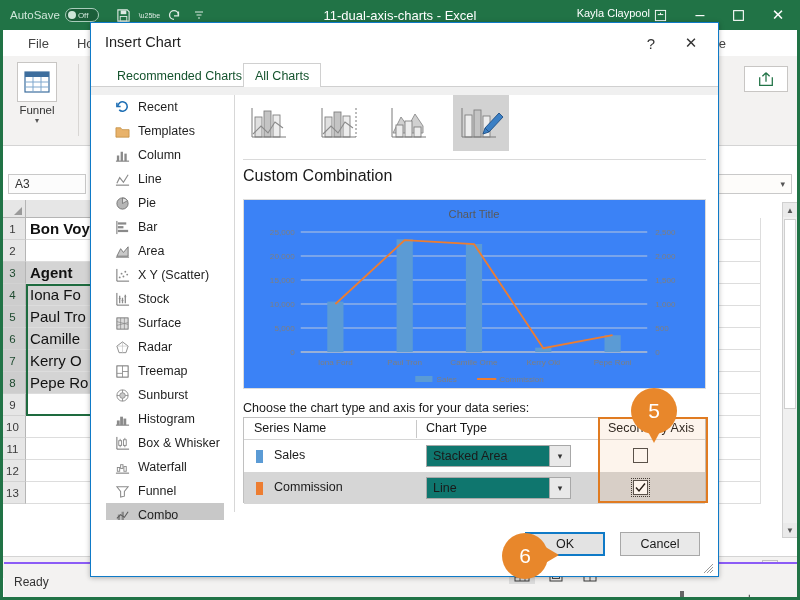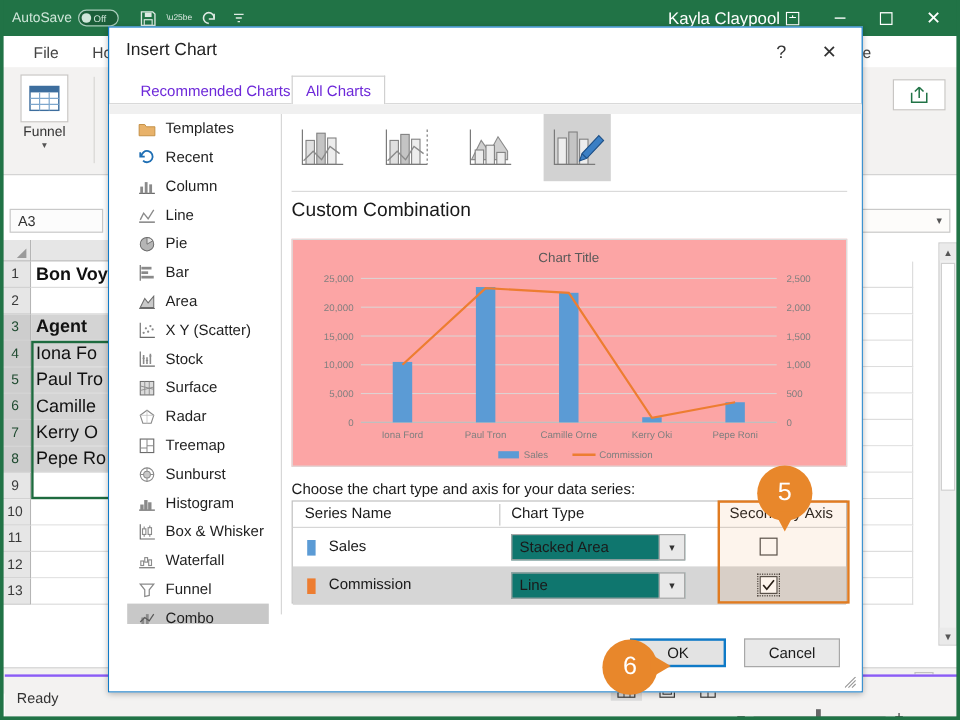--- a/index.html
+++ b/index.html
@@ -27,21 +27,21 @@
     display:flex; align-items:center; padding:0 2px; gap:2px;
   }
   .toggle-knob { width:8px; height:8px; border-radius:50%; background:#cfe6d9; }
   .toggle-off { font-size:8px; color:#cfe6d9; }
   .qat { display:flex; align-items:center; gap:3px; margin-left:14px; }
   .qat-btn { width:22px; height:22px; display:flex; align-items:center; justify-content:center; opacity:.85; }
   .title-center {
     position:absolute; left:0; right:0; text-align:center;
     font-size:13px; color:#fff; pointer-events:none;
   }
-  .user-name { position:absolute; right:150px; top:7px; font-size:14px; color:#fff; }
+  .user-name { position:absolute; right:150px; top:7px; font-size:11px; color:#fff; }
   .win-ctrl { position:absolute; top:0; height:30px; display:flex; align-items:center; justify-content:center; width:40px; font-size:14px; color:#fff; }
 
   .excel-ribbon-tabs {
     position:absolute; left:0; top:30px; width:800px; height:26px;
     background:#fff; display:flex; align-items:center;
   }
   .rtab { padding:3px 14px; font-size:13px; color:#444; }
 
   .excel-ribbon {
     position:absolute; left:0; top:56px; width:800px; height:90px;
@@ -105,21 +105,21 @@
     position:absolute; left:90px; top:22px; width:629px; height:555px;
     background:#fff; border:1px solid #0f7ac7; box-shadow:0 1px 5px rgba(0,0,0,.28);
   }
   .dlg-title { position:absolute; left:0; top:0; width:100%; height:40px; }
   .dlg-title-txt { position:absolute; left:14px; top:11px; font-size:14.5px; color:#222; }
   .dlg-help { position:absolute; right:54px; top:8px; width:26px; height:24px; display:flex; align-items:center; justify-content:center; font-size:15px; color:#333; }
   .dlg-close { position:absolute; right:14px; top:8px; width:26px; height:24px; display:flex; align-items:center; justify-content:center; font-size:15px; color:#333; }
 
   .tabstrip { position:absolute; left:0; top:40px; width:100%; height:24px; }
   .tabstrip-line { position:absolute; left:0; bottom:0; width:100%; height:1px; background:#d0d0d0; }
-  .dtab { position:absolute; bottom:0; height:24px; padding:0 11px; font-size:12.5px; color:#6d28d9;
+  .dtab { position:absolute; bottom:0; height:24px; padding:0 11px; font-size:12.5px; color:#14532d;
           display:flex; align-items:center; border:1px solid transparent; border-bottom:none; background:transparent; }
   .dtab.active { background:#fff; border-color:#d0d0d0; }
 
   .dlg-body { position:absolute; left:0; top:64px; width:100%; bottom:56px; background:#fff; }
   .dlg-body-top { position:absolute; left:0; top:0; width:100%; height:8px; background:#f0f0f0; }
 
   .type-list { position:absolute; left:15px; top:8px; width:118px; bottom:8px; }
   .type-item { height:24px; display:flex; align-items:center; gap:8px; padding-left:8px; font-size:12.5px; color:#1f1f1f; }
   .type-item.sel { background:#c8c8c8; }
   .ti-ico { width:16px; height:16px; flex:0 0 16px; display:flex; align-items:center; justify-content:center; }
@@ -128,21 +128,21 @@
 
   .right-pane { position:absolute; left:152px; top:8px; right:12px; bottom:8px; }
 
   .thumbs { position:absolute; left:0; top:0; height:58px; display:flex; gap:14px; }
   .thumb { width:56px; height:56px; display:flex; align-items:center; justify-content:center; }
   .thumb.sel { background:#d2d2d2; }
   .thumb-rule { position:absolute; left:0; top:64px; right:0; height:1px; background:#dadada; }
 
   .combo-head { position:absolute; left:0; top:72px; font-size:16px; color:#1a1a1a; }
 
-  .preview { position:absolute; left:0; top:104px; right:0; height:190px; border:1px solid #dcdcdc; background:#fca5a5; }
+  .preview { position:absolute; left:0; top:104px; right:0; height:190px; border:1px solid #dcdcdc; background:#3b82f6; }
 
   .choose-lbl { position:absolute; left:0; top:306px; font-size:12.5px; color:#1a1a1a; }
   .series-table { position:absolute; left:0; top:322px; right:0; height:86px; border:1px solid #c0c0c0; background:#fff;padding-left:15px; }
   .st-head { position:absolute; left:0; top:0; width:100%; height:22px; border-bottom:1px solid #d6d6d6; }
   .st-h { position:absolute; top:3px; font-size:12.5px; color:#1a1a1a; }
   .st-vline { position:absolute; top:2px; width:1px; height:18px; background:#c8c8c8; }
   .st-row { position:absolute; left:0; width:100%; height:32px; }
   .st-row.alt { background:#d6d6d6; }
   .swatch { position:absolute; left:12px; top:10px; width:7px; height:13px; }
   .st-name { position:absolute; left:30px; top:8px; font-size:12.5px; color:#1a1a1a; }
@@ -203,20 +203,21 @@
             <path d="M14 7 A5 5 0 1 0 9 12" fill="none" stroke="#fff" stroke-width="1.5"></path>
             <path d="M14 3v5h-5" fill="none" stroke="#fff" stroke-width="1.5"></path>
           </svg>
       </span>
       <span class="qat-btn">
         <svg width="12" height="12" viewBox="0 0 12 12">
             <path d="M2 3h8M3.5 6h5M5 9h2" stroke="#fff" stroke-width="1.2"></path>
           </svg>
       </span>
     </div>
+    <div class="title-center">11-dual-axis-charts  -  Excel</div>
     <div class="user-name">Kayla Claypool</div>
     <div class="win-ctrl" style="right:120px;">
       <svg width="13" height="13" viewBox="0 0 14 14">
           <rect x="1.5" y="1.5" width="11" height="11" fill="none" stroke="#fff" stroke-width="1"></rect>
           <path d="M4 6h6M7 4v2" stroke="#fff" stroke-width="1"></path>
         </svg>
     </div>
     <div class="win-ctrl" style="right:80px;font-size:16px;">–</div>
     <div class="win-ctrl" style="right:42px;">
       <svg width="11" height="11" viewBox="0 0 12 12">
@@ -383,33 +384,33 @@
     <div class="dtab active" style="left:152px;">All Charts</div>
   </div>
 
   <div class="dlg-body">
     <div class="dlg-body-top"></div>
 
     <div class="type-list" id="type-list-host">
         <div class="type-item">
           <span class="ti-ico">
             <svg width="15" height="15" viewBox="0 0 16 16">
-              <path d="M1 4h5l1.5 2H15v8H1z" fill="#e8b26a" stroke="#c08b3e" stroke-width="0.8"></path>
-            </svg>
-          </span>
-          <span>Templates</span>
-        </div>
-        <div class="type-item">
-          <span class="ti-ico">
-            <svg width="15" height="15" viewBox="0 0 16 16">
               <path d="M3 7a5 5 0 1 1 1.5 3.5" fill="none" stroke="#1f6fb4" stroke-width="1.6"></path>
               <path d="M2 3v4h4" fill="none" stroke="#1f6fb4" stroke-width="1.6"></path>
             </svg>
           </span>
           <span>Recent</span>
+        </div>
+        <div class="type-item">
+          <span class="ti-ico">
+            <svg width="15" height="15" viewBox="0 0 16 16">
+              <path d="M1 4h5l1.5 2H15v8H1z" fill="#e8b26a" stroke="#c08b3e" stroke-width="0.8"></path>
+            </svg>
+          </span>
+          <span>Templates</span>
         </div>
         <div class="type-item">
           <span class="ti-ico">
             <svg width="15" height="15" viewBox="0 0 16 16">
               <path d="M1 14h14" stroke="#6b6b6b" stroke-width="1"></path>
               <rect x="2" y="8" width="2.5" height="6" fill="#8a8a8a"></rect>
               <rect x="6" y="4" width="2.5" height="10" fill="#8a8a8a"></rect>
               <rect x="10" y="6" width="2.5" height="8" fill="#8a8a8a"></rect>
             </svg>
           </span>

